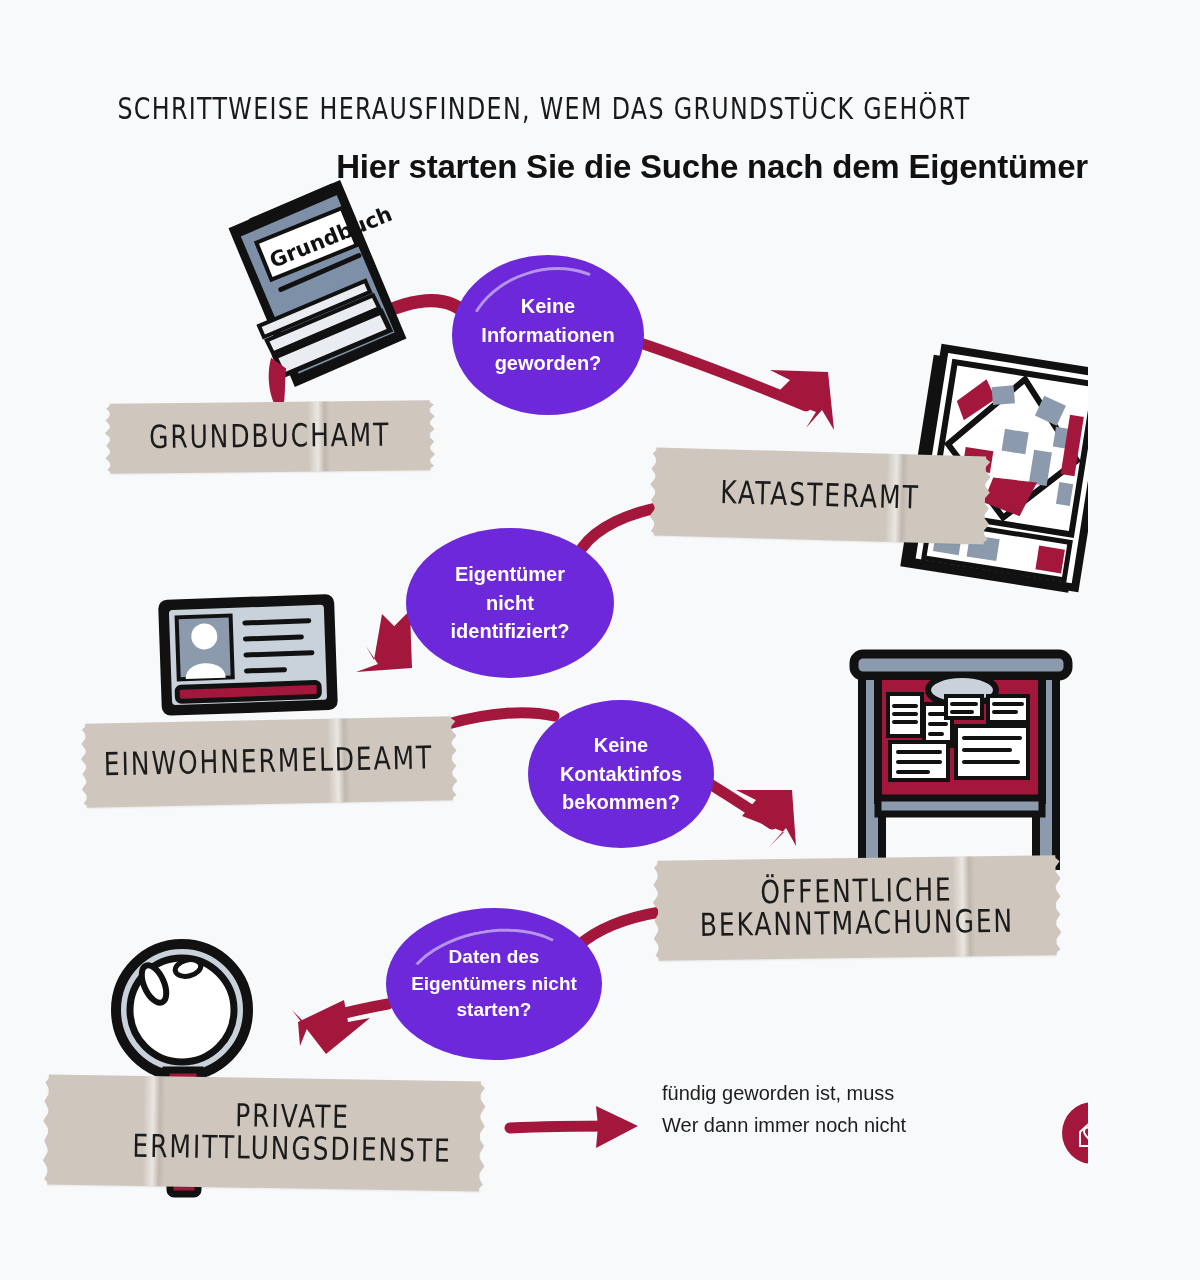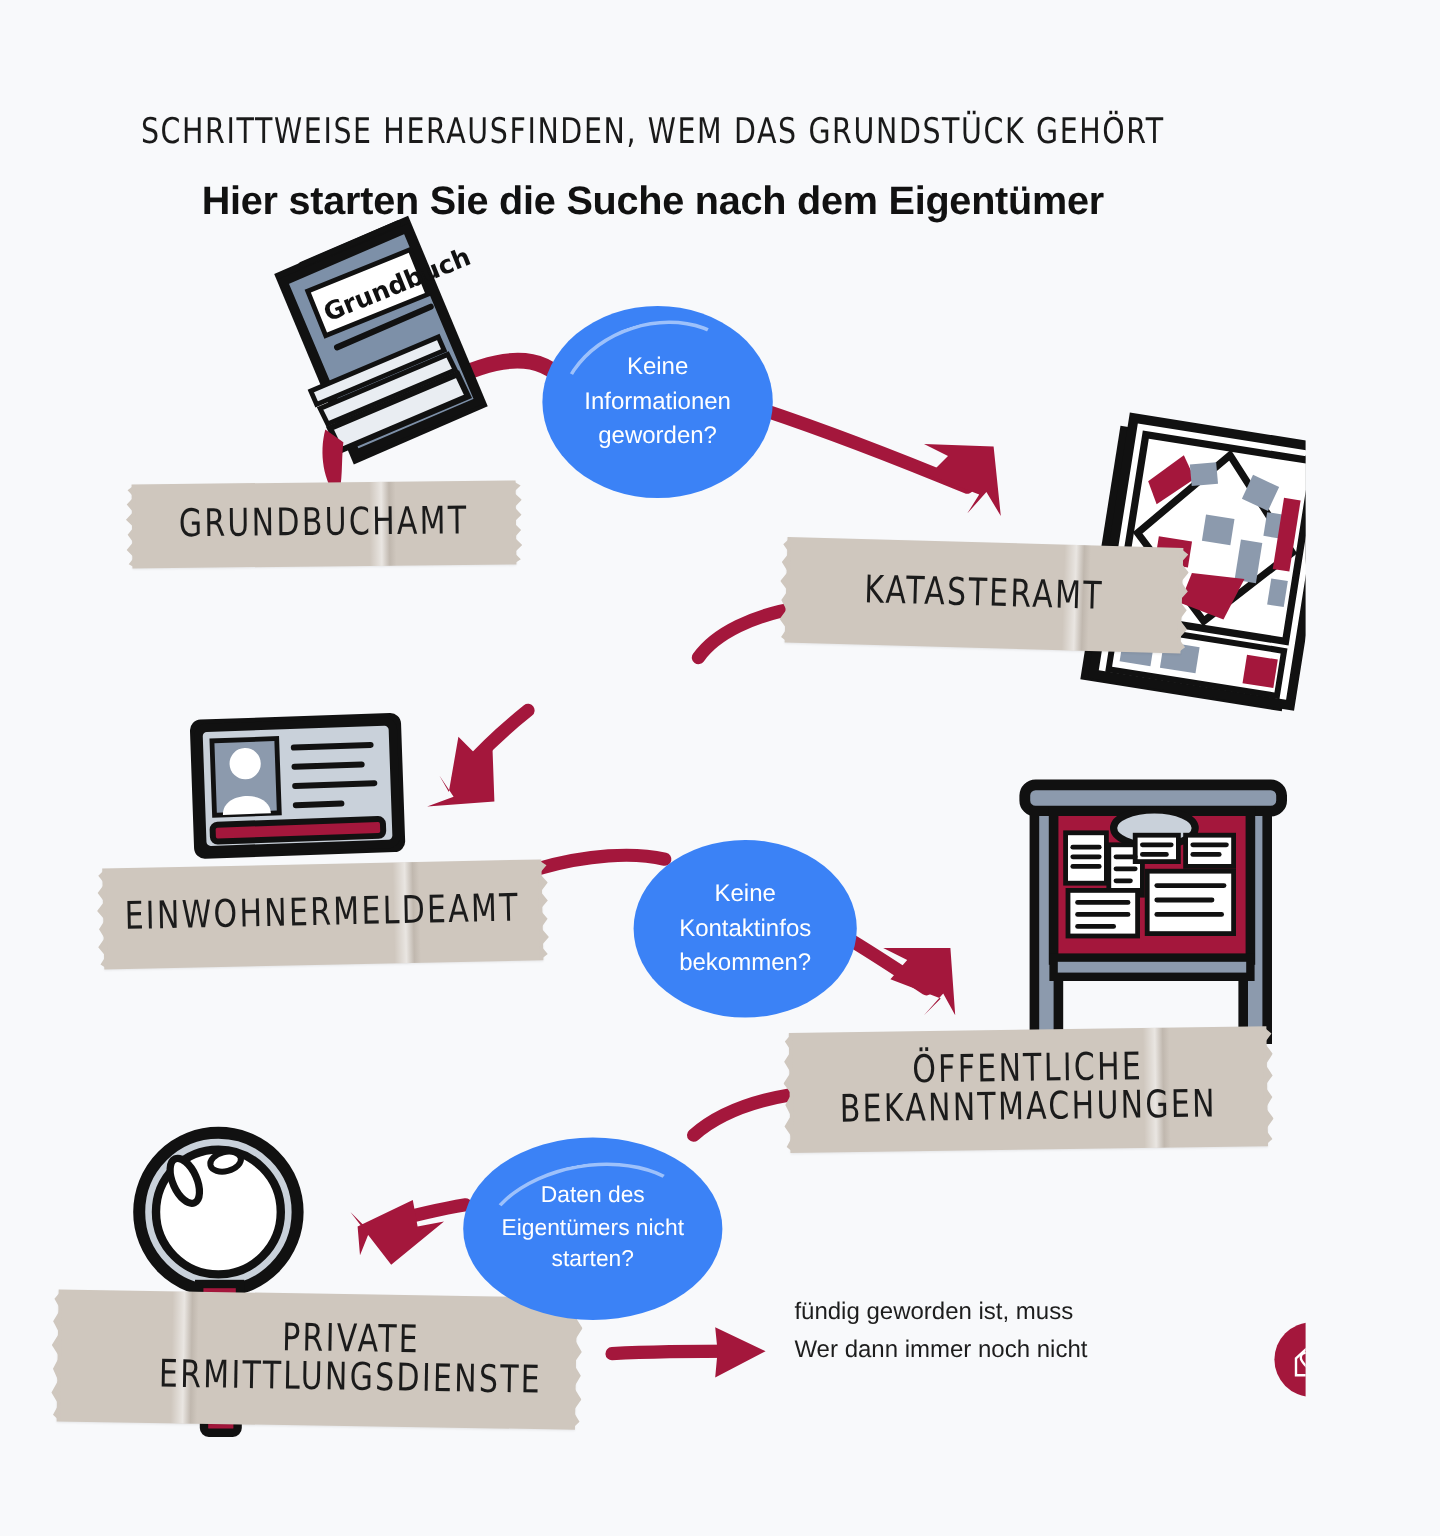--- a/index.html
+++ b/index.html
@@ -28,21 +28,21 @@
     letter-spacing: 1.4px;
     color: #1a1a1a;
     font-weight: 400;
     transform: scaleY(1.18) scaleX(0.95);
     transform-origin: center top;
   }
   .headline {
     position: absolute;
     left: 0; right: 0;
     top: 148px;
-    text-align: center;
+    text-align: right;
     font-family: "Liberation Sans", sans-serif;
     font-size: 33px;
     font-weight: bold;
     color: #111111;
     letter-spacing: -0.2px;
   }
 
   
   .tape {
     position: absolute;
@@ -95,44 +95,44 @@
   #tape-einwohner    { left: 86px;   top: 720px; width: 366px; height: 84px;
                        transform: rotate(-1.2deg); font-size: 26px; }
   #tape-oeffentlich  { left: 658px;  top: 858px; width: 398px; height: 100px;
                        transform: rotate(-0.8deg); font-size: 26px; }
   #tape-private      { left: 48px;   top: 1078px; width: 432px; height: 110px;
                        transform: rotate(0.9deg);  font-size: 26px; }
 
   
   .bubble {
     position: absolute;
-    background: #3b82f6;
+    background: #6d28d9;
     border-radius: 50%;
     display: flex;
     align-items: center;
     justify-content: center;
     text-align: center;
     color: #ffffff;
     font-family: "Liberation Sans", sans-serif;
-    font-weight: normal;
+    font-weight: bold;
     line-height: 1.42;
     z-index: 6;
   }
   .bubble .hl {
     position: absolute;
     border: 3px solid rgba(255,255,255,.55);
     border-color: rgba(255,255,255,.5) transparent transparent transparent;
     border-radius: 50%;
     pointer-events: none;
   }
 
   #bubble-1 { left: 452px; top: 255px;  width: 192px; height: 160px; font-size: 20px; }
   #bubble-2 { left: 406px; top: 528px;  width: 208px; height: 150px; font-size: 20px; }
   #bubble-3 { left: 528px; top: 700px;  width: 186px; height: 148px; font-size: 20px; }
-  #bubble-4 { left: 386px; top: 948px;  width: 216px; height: 152px; font-size: 19px; }
+  #bubble-4 { left: 386px; top: 908px;  width: 216px; height: 152px; font-size: 19px; }
 
   
   #art {
     position: absolute;
     left: 0; top: 0;
     width: 1200px; height: 1280px;
     pointer-events: none;
   }
 
   
@@ -334,20 +334,27 @@
 
   <div class="bubble" id="bubble-1">
     <div class="hl" style="left:12px;top:14px;right:16px;bottom:18px;transform:rotate(-18deg)"></div>
     <div>
       <div>Keine</div>
       <div>Informationen</div>
       <div>geworden?</div>
     </div>
   </div>
 
+  <div class="bubble" id="bubble-2">
+    <div>
+      <div>Eigentümer</div>
+      <div>nicht</div>
+      <div>identifiziert?</div>
+    </div>
+  </div>
 
   <div class="bubble" id="bubble-3">
     <div>
       <div>Keine</div>
       <div>Kontaktinfos</div>
       <div>bekommen?</div>
     </div>
   </div>
 
   <div class="bubble" id="bubble-4">

